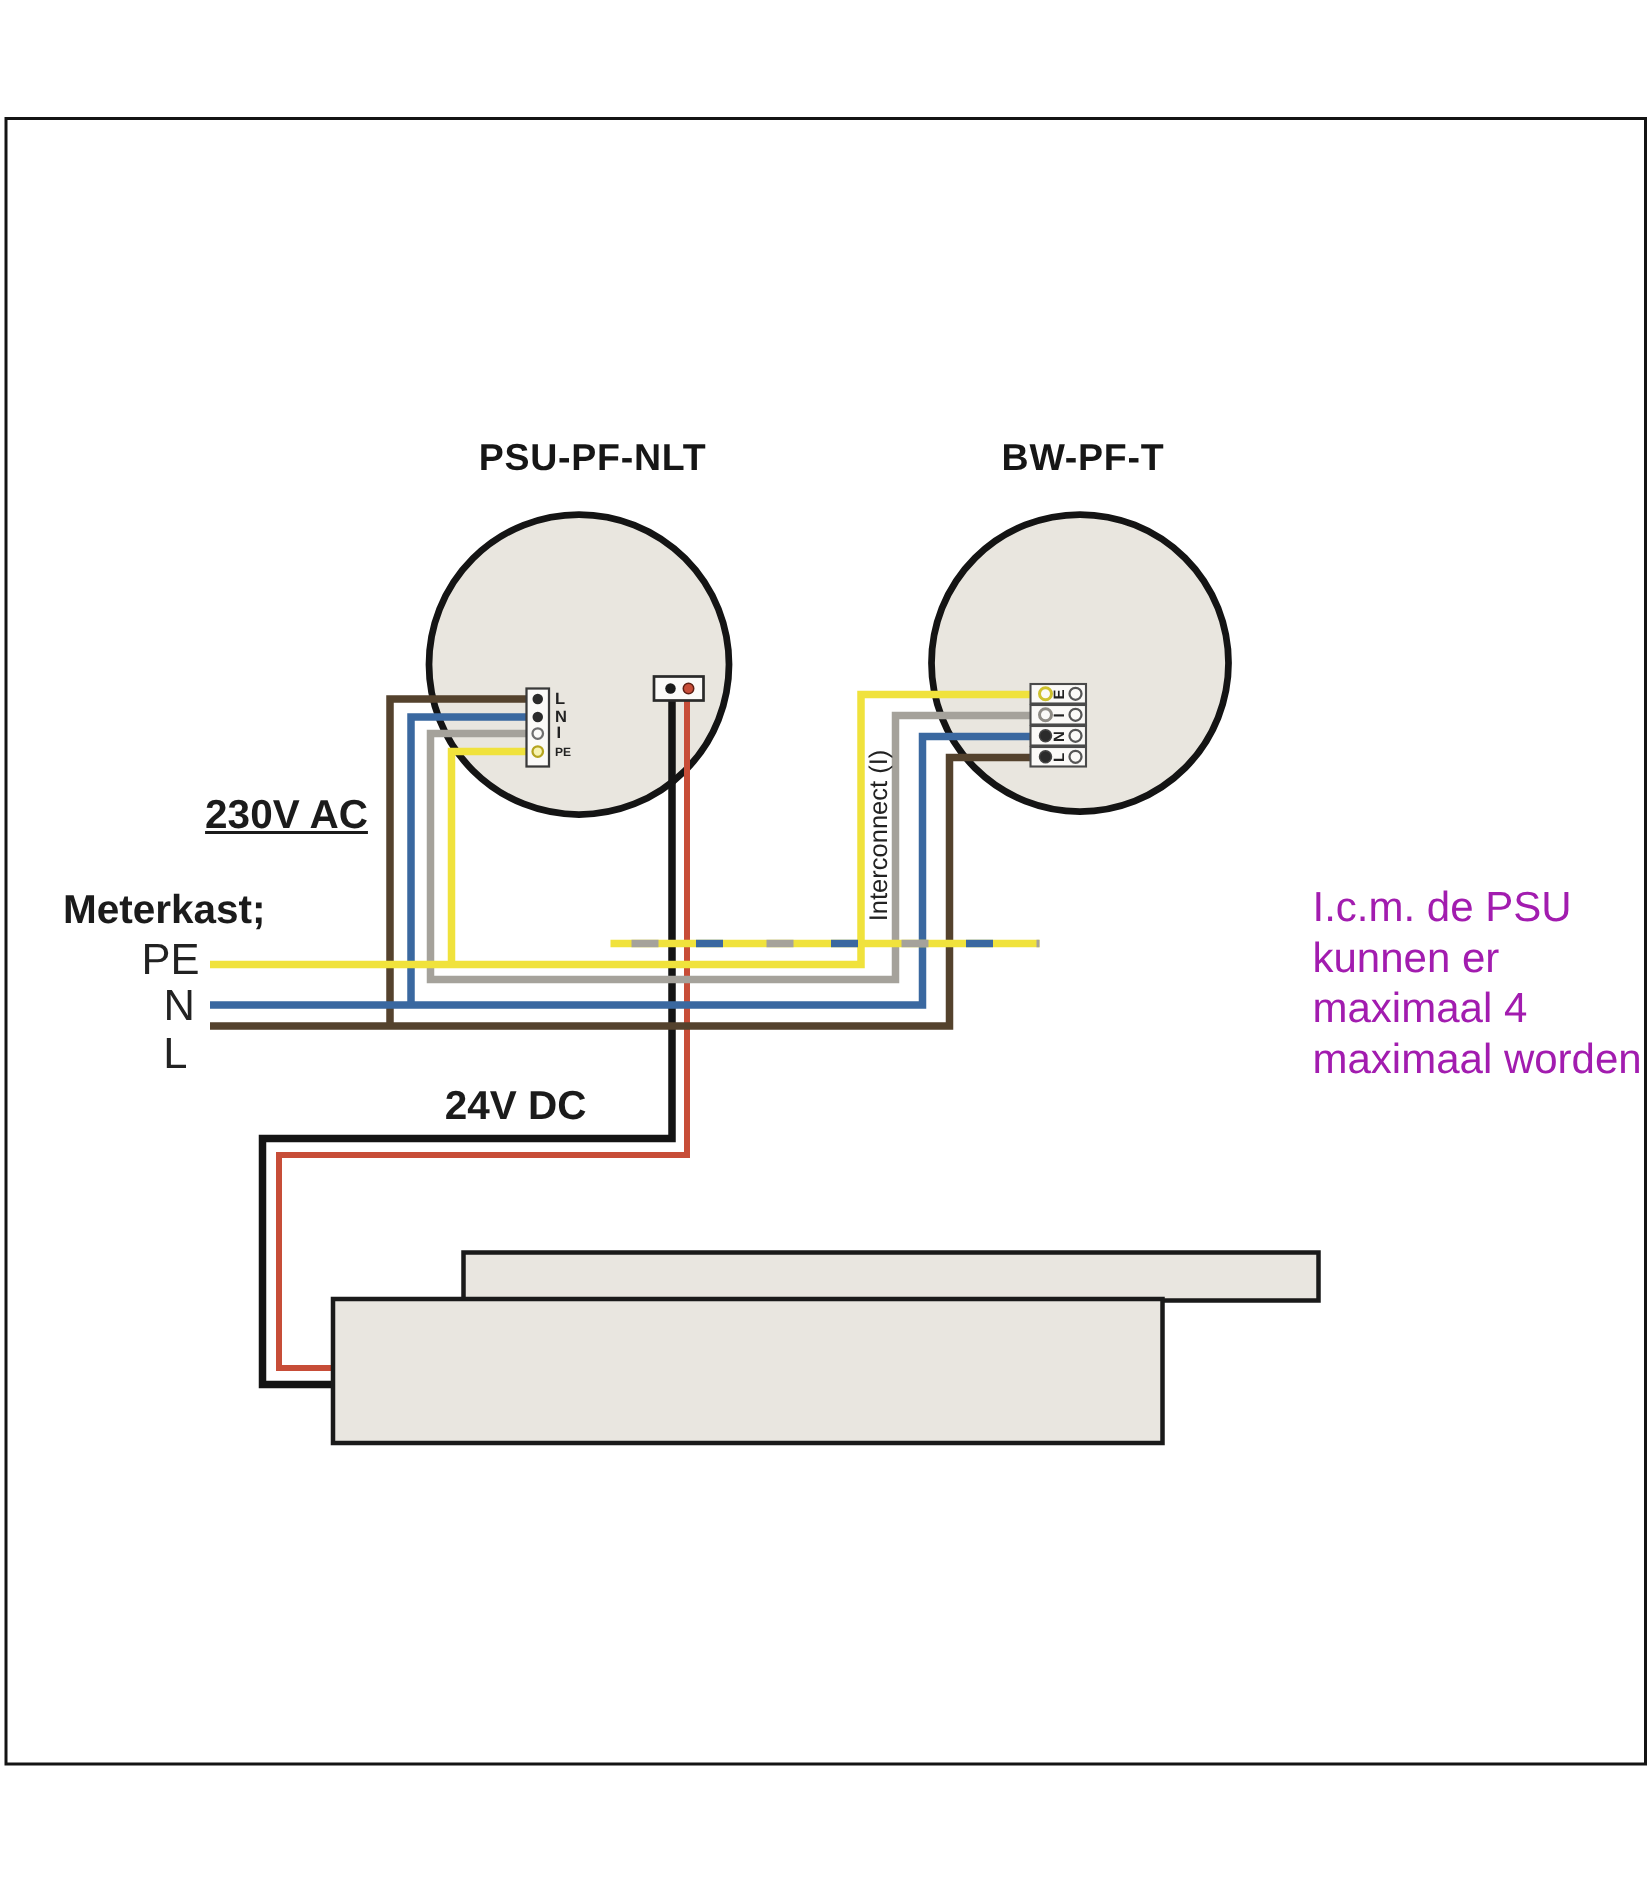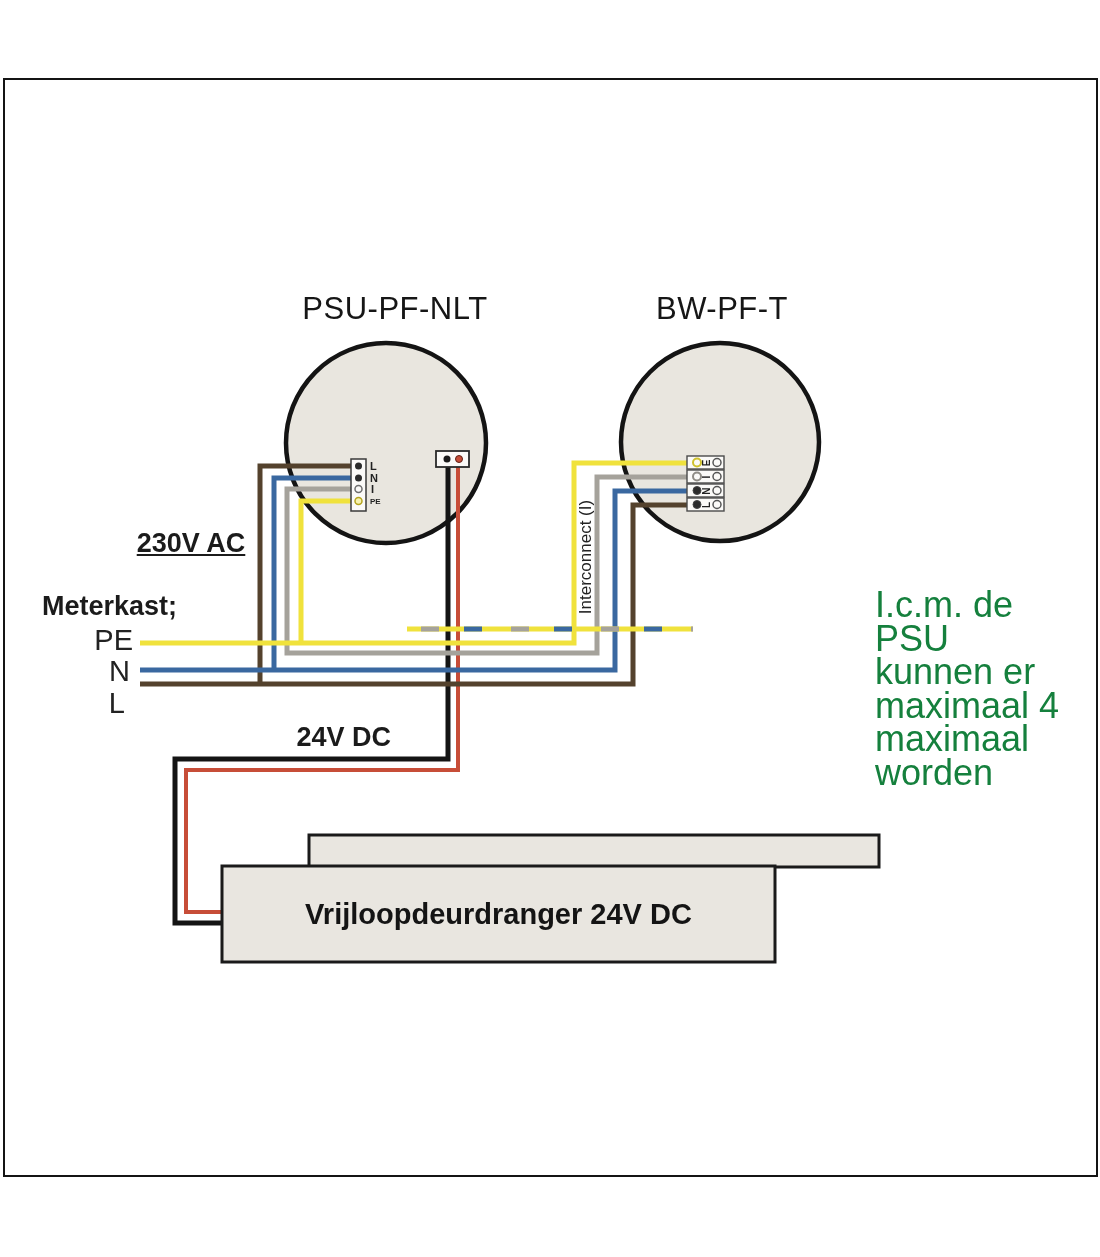--- a/index.html
+++ b/index.html
@@ -1,24 +1,24 @@
 <!DOCTYPE html>
 <html><head>
 <meta charset="utf-8">
 <style>
   html,body{margin:0;padding:0;background:#ffffff;}
   .canvas{position:relative;width:1100px;height:1257px;background:#ffffff;overflow:hidden;
           font-family:"Liberation Sans", sans-serif;color:#1c1c1c;}
   .frame{position:absolute;left:3px;top:78px;width:1091px;height:1095px;border:2px solid #141414;}
   svg.diagram{position:absolute;left:0;top:0;width:1100px;height:1257px;}
   .lbl{position:absolute;white-space:nowrap;text-align:right;}
-  .title{font-size:31px;font-weight:normal;letter-spacing:.5px;color:#161616;text-align:center;}
+  .title{font-size:25px;font-weight:bold;letter-spacing:.5px;color:#161616;text-align:center;}
   .boldlbl{font-size:27px;font-weight:bold;color:#1b1b1b;}
   .mk-line{font-size:29px;color:#222;text-align:right;width:75px;}
-  .note{position:absolute;left:875px;top:588px;width:220px;font-size:36px;line-height:33.5px;color:#15803d;}
+  .note{position:absolute;left:875px;top:588px;width:220px;font-size:28px;line-height:33.5px;color:#a21caf;}
   .door-label{position:absolute;left:222px;top:866px;width:553px;height:96px;display:flex;
               align-items:center;justify-content:center;font-size:29px;font-weight:bold;color:#141414;}
   .interconnect{position:absolute;left:517px;top:546px;width:140px;height:22px;text-align:center;
                 font-size:17px;color:#222;transform:rotate(-90deg);}
   .term-lbl{position:absolute;font-size:11px;font-weight:bold;color:#222;line-height:11px;}
   .term-lbl.small{font-size:8px;line-height:8px;}
   .bw-lbl{position:absolute;width:14px;height:14px;font-size:10px;font-weight:bold;color:#222;
           display:flex;align-items:center;justify-content:center;transform:rotate(-90deg);line-height:10px;}
 </style>
 </head>
@@ -93,21 +93,20 @@
   <div class="bw-lbl" style="left:700px;top:497.5px;">L</div>
 
   <div class="lbl boldlbl" style="left:116px;top:528px;width:150px;text-align:center;text-decoration:underline;">230V AC</div>
   <div class="lbl boldlbl" style="left:42px;top:591px;">Meterkast;</div>
   <div class="lbl mk-line" style="left:58px;top:624px;">PE</div>
   <div class="lbl mk-line" style="left:55px;top:655px;">N</div>
   <div class="lbl mk-line" style="left:50px;top:687px;">L</div>
   <div class="lbl boldlbl" style="left:241px;top:722px;width:150px;">24V DC</div>
   <div class="interconnect">Interconnect (I)</div>
 
-  <div class="door-label">Vrijloopdeurdranger 24V DC</div>
 
   <div class="note">
     <div>I.c.m. de PSU</div>
     <div>kunnen er</div>
     <div>maximaal 4</div>
     <div>maximaal worden</div>
   </div>
 
 </div>
 

